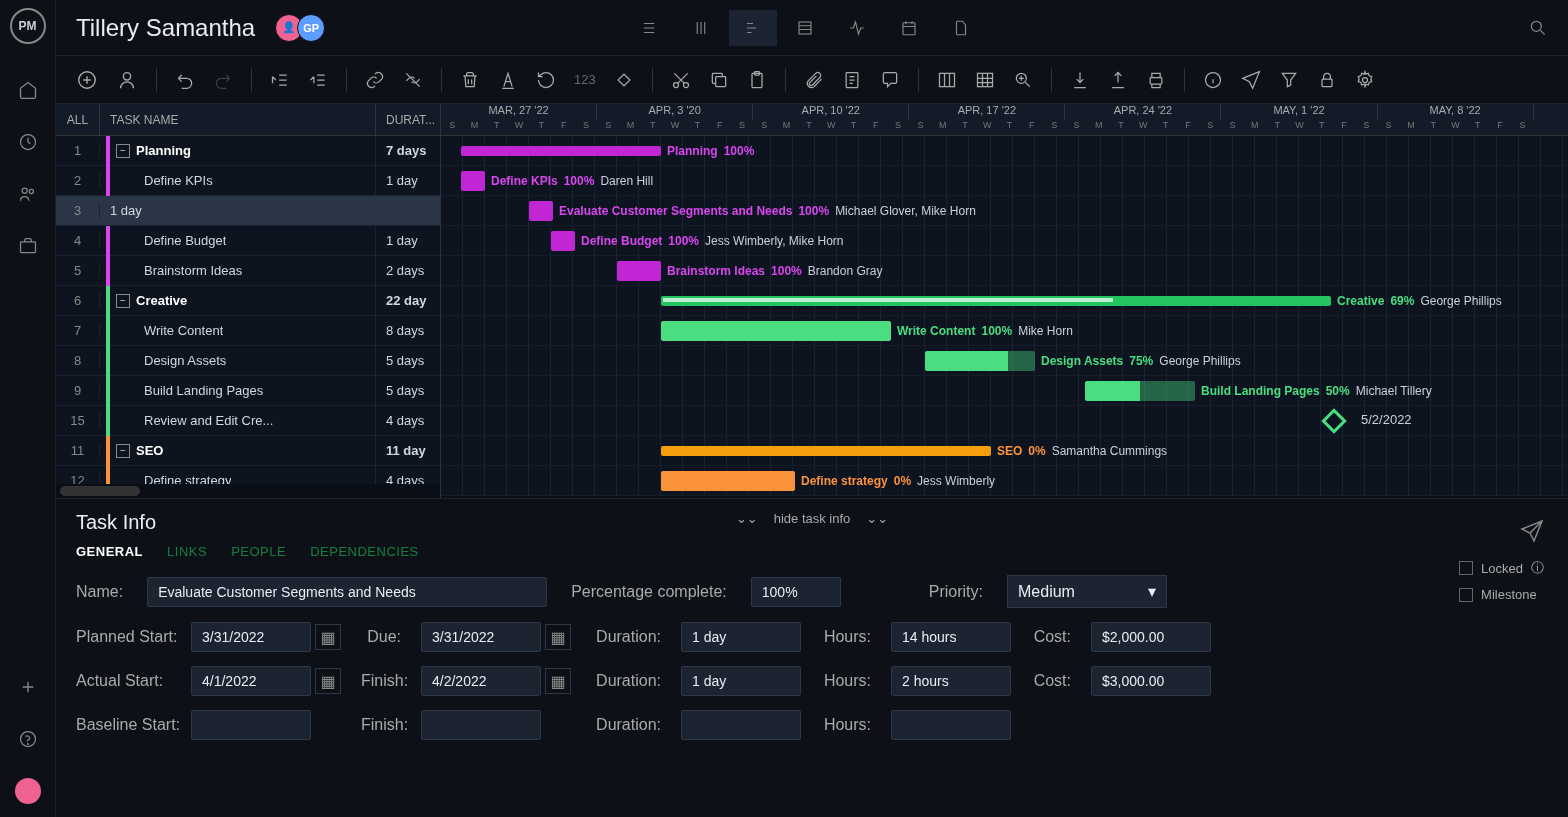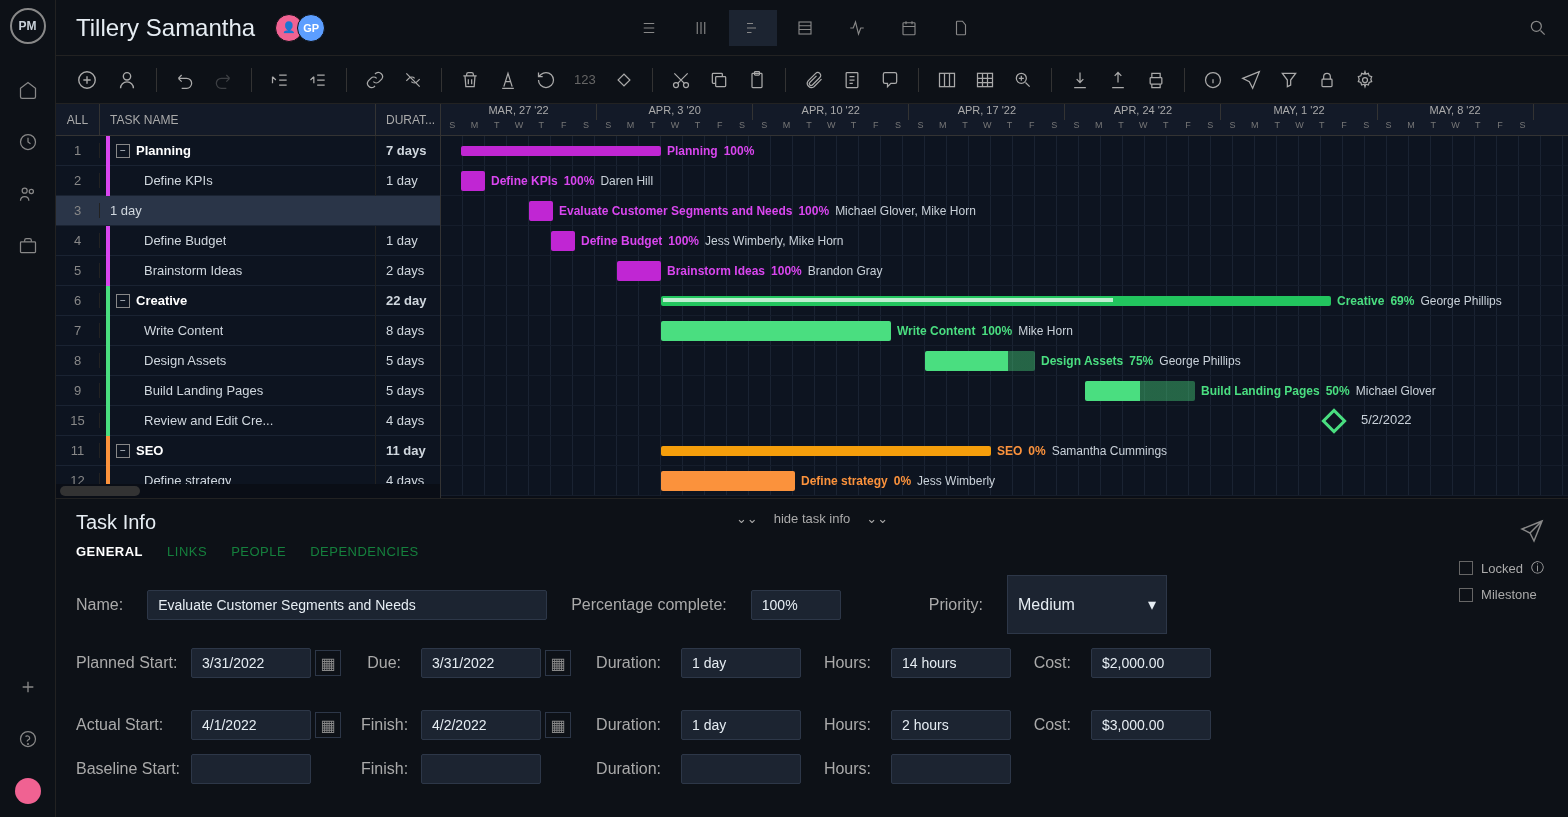--- a/index.html
+++ b/index.html
@@ -90,21 +90,21 @@
 .ti-title { font-size: 20px; color: #e6edf3; }
 .ti-hide { position: absolute; left: 50%; transform: translateX(-50%); top: 12px; color: #aaa; font-size: 13px; display: flex; gap: 16px; align-items: center; cursor: pointer; }
 .ti-tabs { display: flex; gap: 24px; margin-bottom: 16px; font-size: 13px; }
 .ti-tab { color: #15803d; cursor: pointer; letter-spacing: 0.5px; }
 .ti-tab.active { color: #fff; font-weight: 600; }
 .ti-label { color: #aaa; text-align: left; white-space: nowrap; }
 .ti-input { background: #1c2431; border: 1px solid #2d3748; padding: 6px 10px; color: #e6edf3; font-size: 14px; border-radius: 2px; }
 .ti-input.name { width: 400px; }
 .ti-input.date { width: 120px; }
 .ti-input.small { width: 120px; }
-.ti-select { background: #1c2431; border: 1px solid #2d3748; padding: 19px 10px; color: #e6edf3; width: 160px; display: flex; justify-content: space-between; align-items: center; }
+.ti-select { background: #1c2431; border: 1px solid #2d3748; padding: 6px 10px; color: #e6edf3; width: 160px; display: flex; justify-content: space-between; align-items: center; }
 .ti-date-wrap { display: flex; gap: 4px; align-items: center; }
 .ti-cal { width: 26px; height: 26px; border: 1px solid #2d3748; display: flex; align-items: center; justify-content: center; color: #888; cursor: pointer; }
 .ti-right { position: absolute; right: 24px; top: 60px; display: flex; flex-direction: column; gap: 10px; font-size: 13px; }
 .ti-check { display: flex; gap: 8px; align-items: center; color: #aaa; }
 .ti-check .box { width: 14px; height: 14px; border: 1px solid #666; }
 .ti-send { position: absolute; right: 24px; top: 20px; color: #888; cursor: pointer; }
 
 svg { display: block; }
 </style>
 </head>
@@ -633,21 +633,21 @@
                     <span class="p" style="color:#4ade80">75%</span>
                     <span class="a">George Phillips</span>
                   </div>
                 </div>
               </div>
               <div class="gantt-row">
                 <div class="bar" style="left: 644px; width: 110px; background: linear-gradient(to right, rgb(74, 222, 128) 50%, rgba(74, 222, 128, 0.4) 50%);">
                   <div class="bar-label">
                     <span class="t" style="color:#4ade80">Build Landing Pages</span>
                     <span class="p" style="color:#4ade80">50%</span>
-                    <span class="a">Michael Glover</span>
+                    <span class="a">Michael Tillery</span>
                   </div>
                 </div>
               </div>
               <div class="gantt-row">
                 <div class="milestone" style="left: 884px;"></div>
                 <div class="milestone-label" style="left: 920px;">5/2/2022</div>
               </div>
               <div class="gantt-row">
                 <div class="bar bar-group" style="left: 220px; width: 330px; background: rgb(245, 158, 11);">
                   <div class="bar-label" style="line-height: 10px;">
@@ -698,21 +698,21 @@
           <span class="ti-label">Percentage complete:</span>
           <input class="ti-input" style="width: 90px;" value="100%">
           <span style="width:40px"></span>
           <span class="ti-label">Priority:</span>
           <div class="ti-select">
               <span>Medium</span>
               <span>▾</span>
             </div>
         </div>
 
-        <div style="display:flex; gap:20px; align-items:center; margin-bottom:32px;">
+        <div style="display:flex; gap:20px; align-items:center; margin-bottom:14px;">
           <span class="ti-label" style="width:95px">Planned Start:</span>
           <div class="ti-date-wrap">
               <input class="ti-input date" value="3/31/2022" style="">
               <div class="ti-cal">▦</div>
             </div>
           <span class="ti-label" style="width:40px;text-align:right">Due:</span>
           <div class="ti-date-wrap">
               <input class="ti-input date" value="3/31/2022" style="">
               <div class="ti-cal">▦</div>
             </div>

